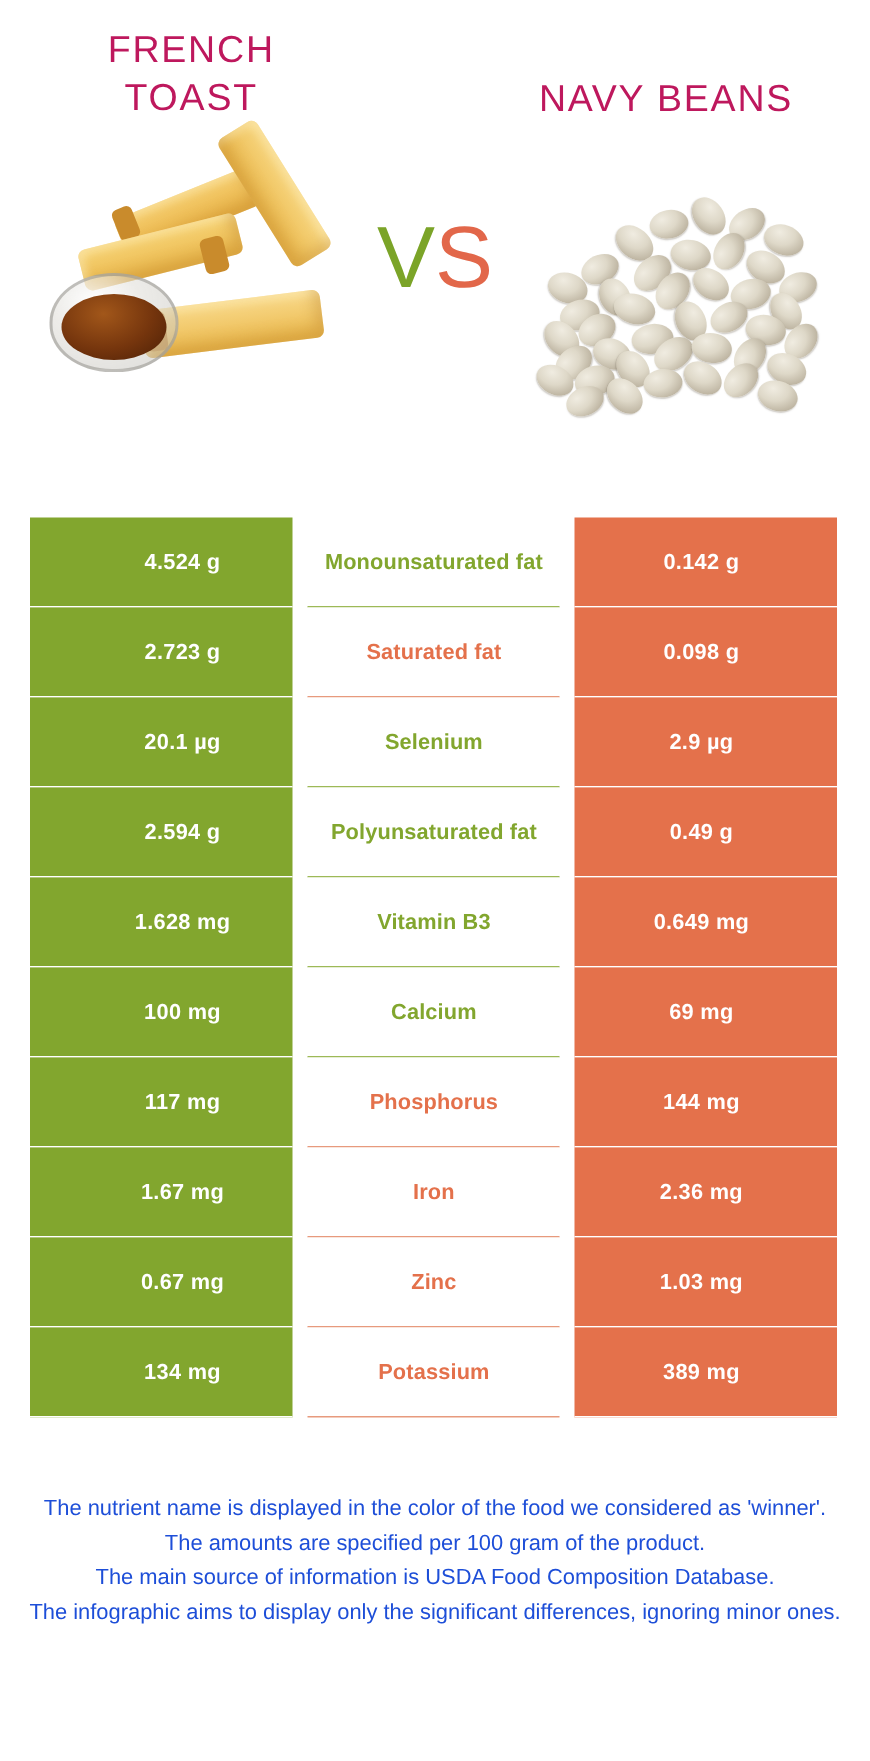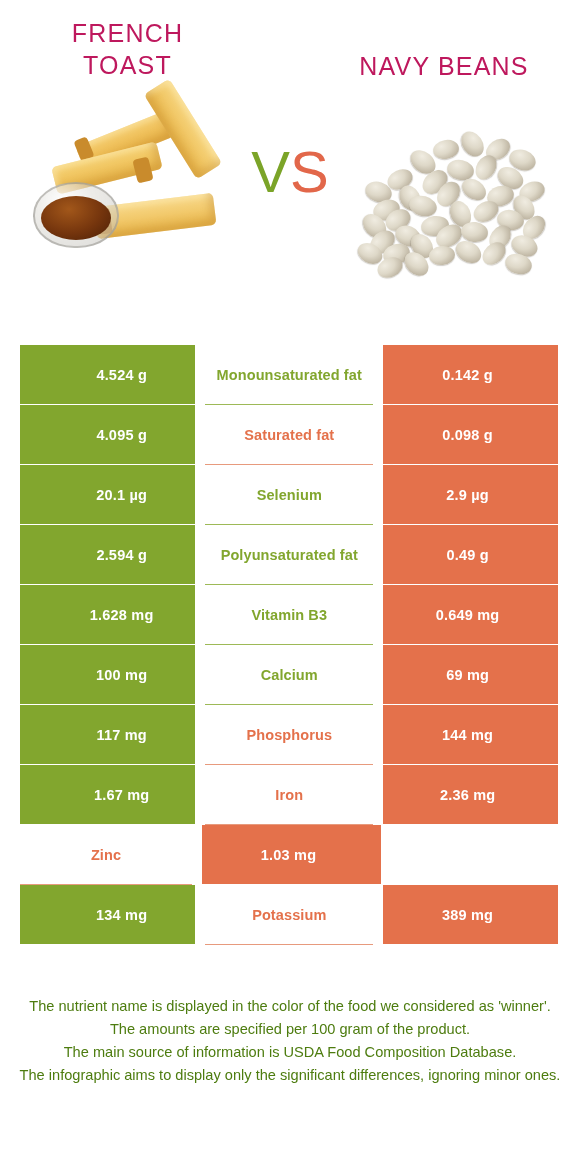--- a/index.html
+++ b/index.html
@@ -162,21 +162,21 @@
 
   
   .footer {
     position: absolute;
     left: 0;
     top: 995px;
     width: 580px;
     text-align: center;
     font-size: 14.6px;
     line-height: 1.58;
-    color: #4d7c0f;
+    color: #1d4ed8;
     font-family: "Liberation Sans", sans-serif;
     padding: 0 16px;
     box-sizing: border-box;
   }
   .footer div { white-space: normal; }
 </style>
 </head>
 <body>
 
 <div class="titles">
@@ -262,21 +262,21 @@
   </div>
 </div>
 
 <div class="table" id="table">
     <div class="row">
       <div class="cell left-val">4.524 g</div>
       <div class="cell name win-green">Monounsaturated fat</div>
       <div class="cell right-val">0.142 g</div>
     </div>
     <div class="row">
-      <div class="cell left-val">4.095 g</div>
+      <div class="cell left-val">2.723 g</div>
       <div class="cell name win-orange">Saturated fat</div>
       <div class="cell right-val">0.098 g</div>
     </div>
     <div class="row">
       <div class="cell left-val">20.1 µg</div>
       <div class="cell name win-green">Selenium</div>
       <div class="cell right-val">2.9 µg</div>
     </div>
     <div class="row">
       <div class="cell left-val">2.594 g</div>
@@ -297,20 +297,21 @@
       <div class="cell left-val">117 mg</div>
       <div class="cell name win-orange">Phosphorus</div>
       <div class="cell right-val">144 mg</div>
     </div>
     <div class="row">
       <div class="cell left-val">1.67 mg</div>
       <div class="cell name win-orange">Iron</div>
       <div class="cell right-val">2.36 mg</div>
     </div>
     <div class="row">
+      <div class="cell left-val">0.67 mg</div>
       <div class="cell name win-orange">Zinc</div>
       <div class="cell right-val">1.03 mg</div>
     </div>
     <div class="row">
       <div class="cell left-val">134 mg</div>
       <div class="cell name win-orange">Potassium</div>
       <div class="cell right-val">389 mg</div>
     </div>
   </div>
 

